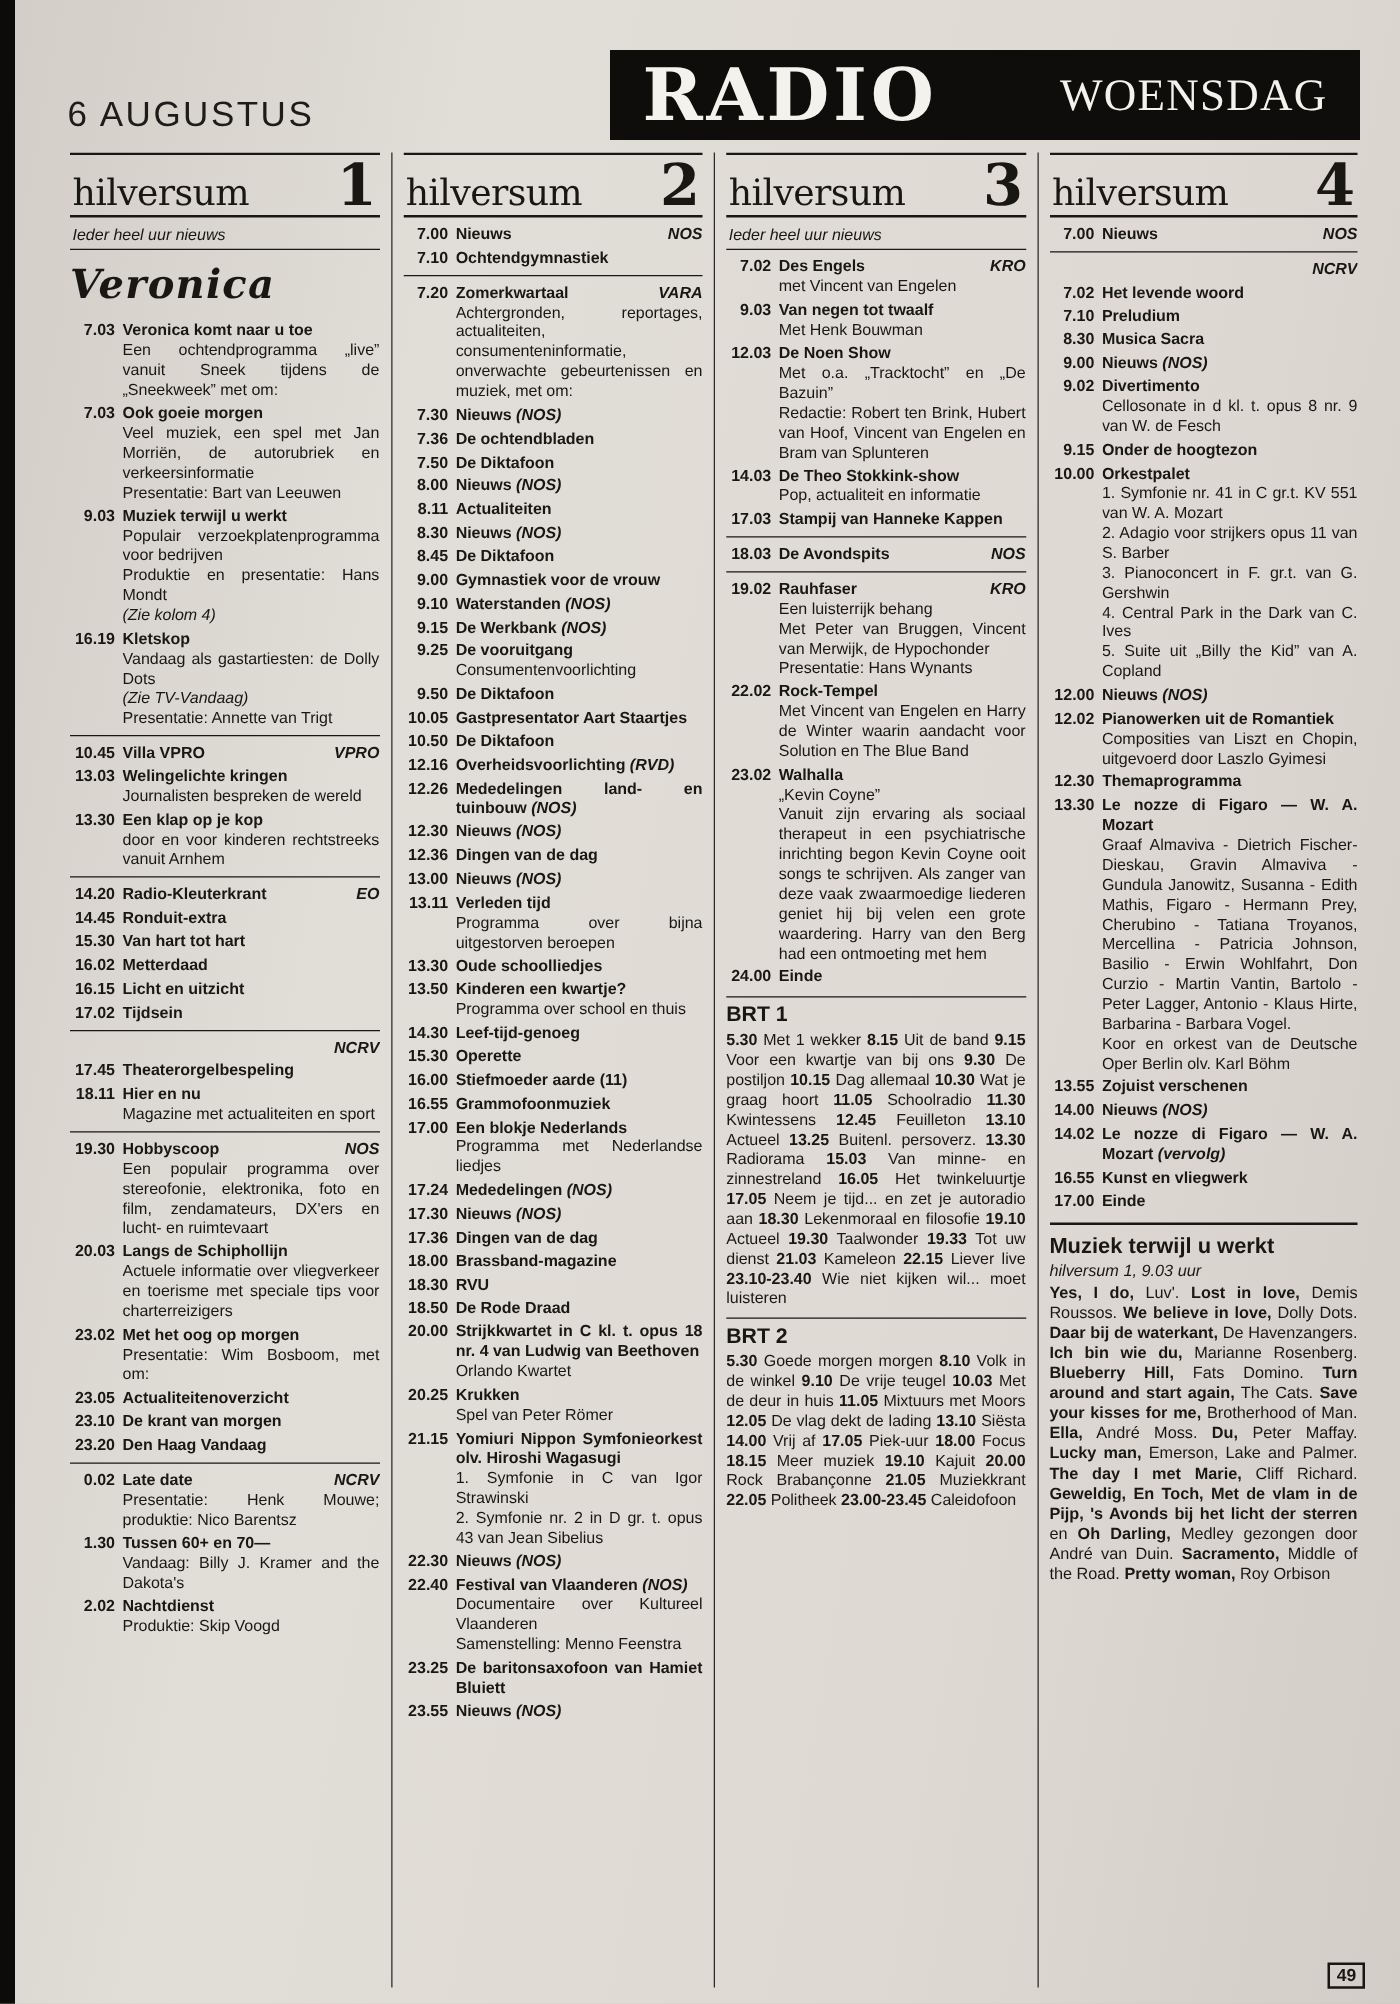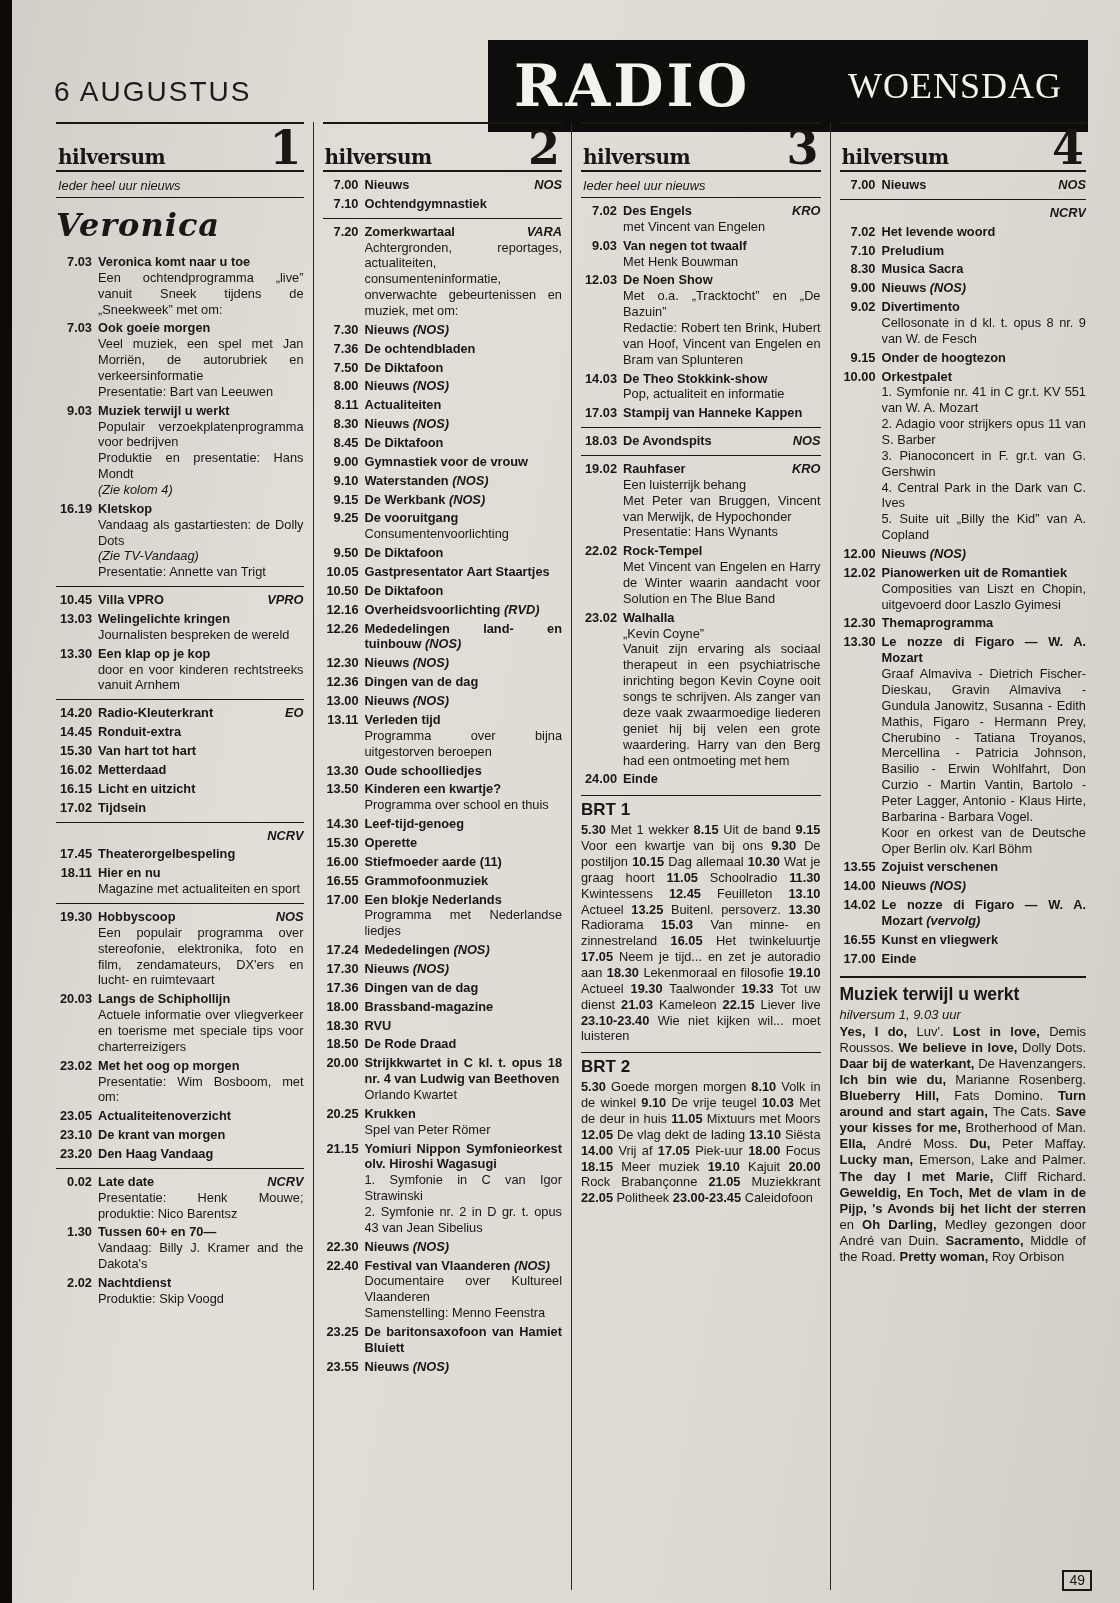--- a/index.html
+++ b/index.html
@@ -17,21 +17,21 @@
   }
   .scan-edge-left { position:absolute; left:0; top:0; width:12px; height:100%; background:#0c0b0a; }
 
   
   .header { display:flex; height:72px; margin-bottom:10px; }
   .page-date {
     align-self:flex-end; margin-bottom:4px;
     font-size:28px; letter-spacing:2px; color:#1d1c1a;
   }
   .header-bar {
-    margin-left:auto; width:600px; height:92px;
+    margin-left:auto; width:600px; height:72px;
     background:#0e0d0b; color:#f4f2ec;
     display:flex; align-items:center; justify-content:space-between;
     padding:0 26px;
   }
   .radio-title {
     font-family:"DejaVu Serif", serif; font-weight:bold;
     font-size:58px; letter-spacing:3px; line-height:1;
   }
   .day-title {
     font-family:"Liberation Serif", serif;
@@ -44,22 +44,22 @@
   .column + .column { border-left:1px solid #2a2925; }
   .column:first-child { padding-left:2px; }
   .column:last-child { padding-right:2px; }
 
   .col-header {
     border-top:2px solid #181714; border-bottom:2px solid #181714;
     display:flex; align-items:baseline; justify-content:space-between;
     padding:7px 2px 1px; margin-bottom:5px;
   }
   .station-name {
-    font-family:"DejaVu Serif", serif; font-weight:bold;
-    font-size:20px; letter-spacing:-0.5px;
+    font-family:"DejaVu Serif", serif; font-weight:normal;
+    font-size:29px; letter-spacing:-0.5px;
   }
   .station-number {
     font-family:"DejaVu Serif", serif; font-weight:bold;
     font-size:46px; line-height:0.75;
   }
   .note {
     font-style:italic; font-size:12.8px;
     border-bottom:1.5px solid #181714;
     padding:1px 2px 4px; margin-bottom:5px;
   }
@@ -82,21 +82,21 @@
   .brt-text { font-size:12.8px; line-height:1.24; text-align:justify; }
 
   .feature { border-top:2px solid #181714; margin-top:9px; padding-top:6px; }
   .feature-heading { font-size:17.5px; font-weight:bold; margin-bottom:2px; }
   .feature-sub { font-style:italic; font-size:13px; margin-bottom:2px; }
   .feature-text { font-size:13px; line-height:1.24; text-align:justify; }
 
   .page-number {
     position:absolute; right:28px; bottom:12px;
     border:2px solid #181714; padding:0 5px 1px;
-    font-weight:normal; font-size:14px;text-align:right;
+    font-weight:bold; font-size:14px;text-align:right;
   }
 </style>
 </head>
 <body>
 
 <div class="paper">
   <div class="header">
     <div class="page-date">6 AUGUSTUS</div>
     <div class="header-bar">
       <div class="radio-title">RADIO</div>

